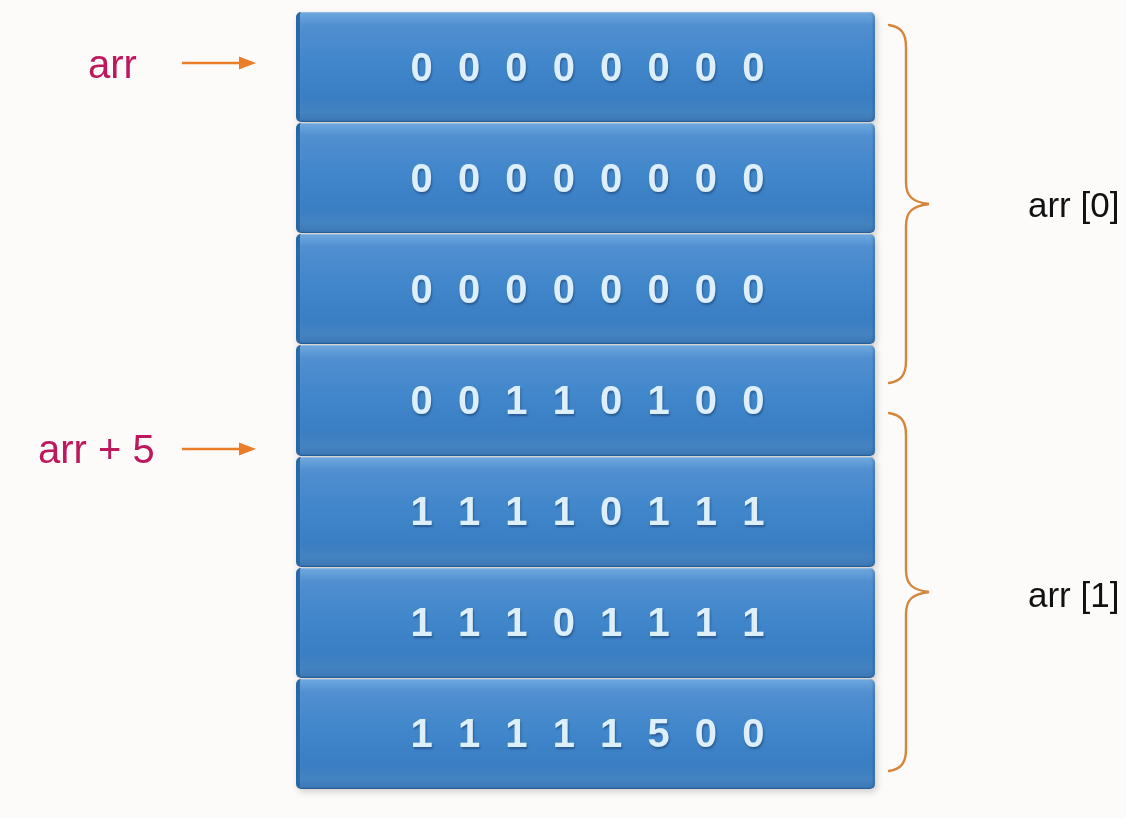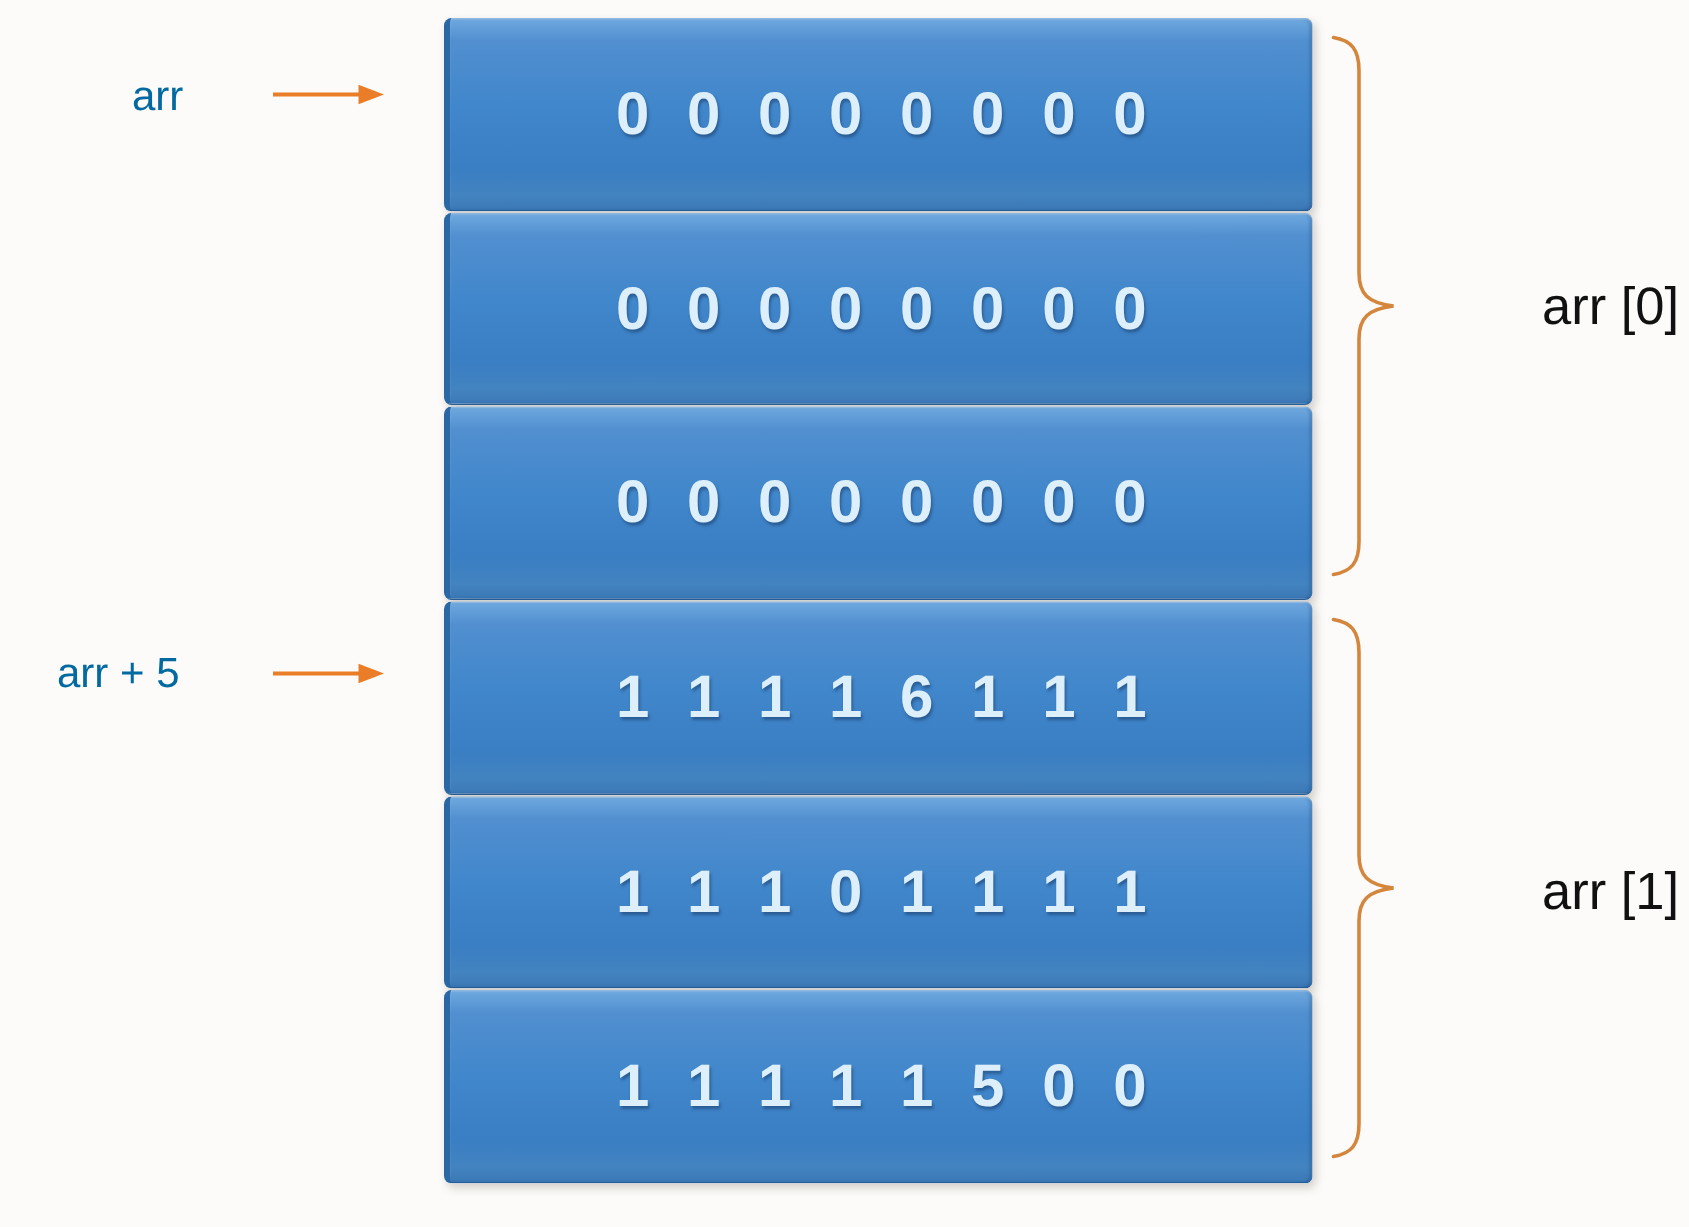--- a/index.html
+++ b/index.html
@@ -30,21 +30,21 @@
   }
   .bits{
     font-size:40px;font-weight:bold;color:#ddeffa;
     letter-spacing:7px;padding-left:7px;line-height:1;
     text-shadow:1px 2px 2px rgba(25,60,105,.55);
     white-space:pre;
   }
 
   
   .ptr-label{
-    position:absolute;font-size:28px;line-height:46px;color:#0369a1;white-space:pre;
+    position:absolute;font-size:40px;line-height:46px;color:#be185d;white-space:pre;
   }
   #label-arr{left:88px;top:41px;}
   #label-arr1{left:38px;top:426px;}
   .arrow{position:absolute;width:78px;height:20px;}
   #arrow-arr{left:180px;top:53px;}
   #arrow-arr1{left:180px;top:439px;}
 
   
   .brace{position:absolute;width:50px;height:368px;}
   #brace-0{left:886px;top:20px;}
@@ -76,21 +76,24 @@
     <div class="bar">
       <span class="bits">0 0 0 0 0 0 0 0</span>
     </div>
     <div class="bar">
       <span class="bits">0 0 0 0 0 0 0 0</span>
     </div>
     <div class="bar">
       <span class="bits">0 0 0 0 0 0 0 0</span>
     </div>
     <div class="bar">
-      <span class="bits">1 1 1 1 6 1 1 1</span>
+      <span class="bits">0 0 1 1 0 1 0 0</span>
+    </div>
+    <div class="bar">
+      <span class="bits">1 1 1 1 0 1 1 1</span>
     </div>
     <div class="bar">
       <span class="bits">1 1 1 0 1 1 1 1</span>
     </div>
     <div class="bar">
       <span class="bits">1 1 1 1 1 5 0 0</span>
     </div>
   </div>
 
   <svg class="brace" id="brace-0" viewBox="0 0 50 368">

